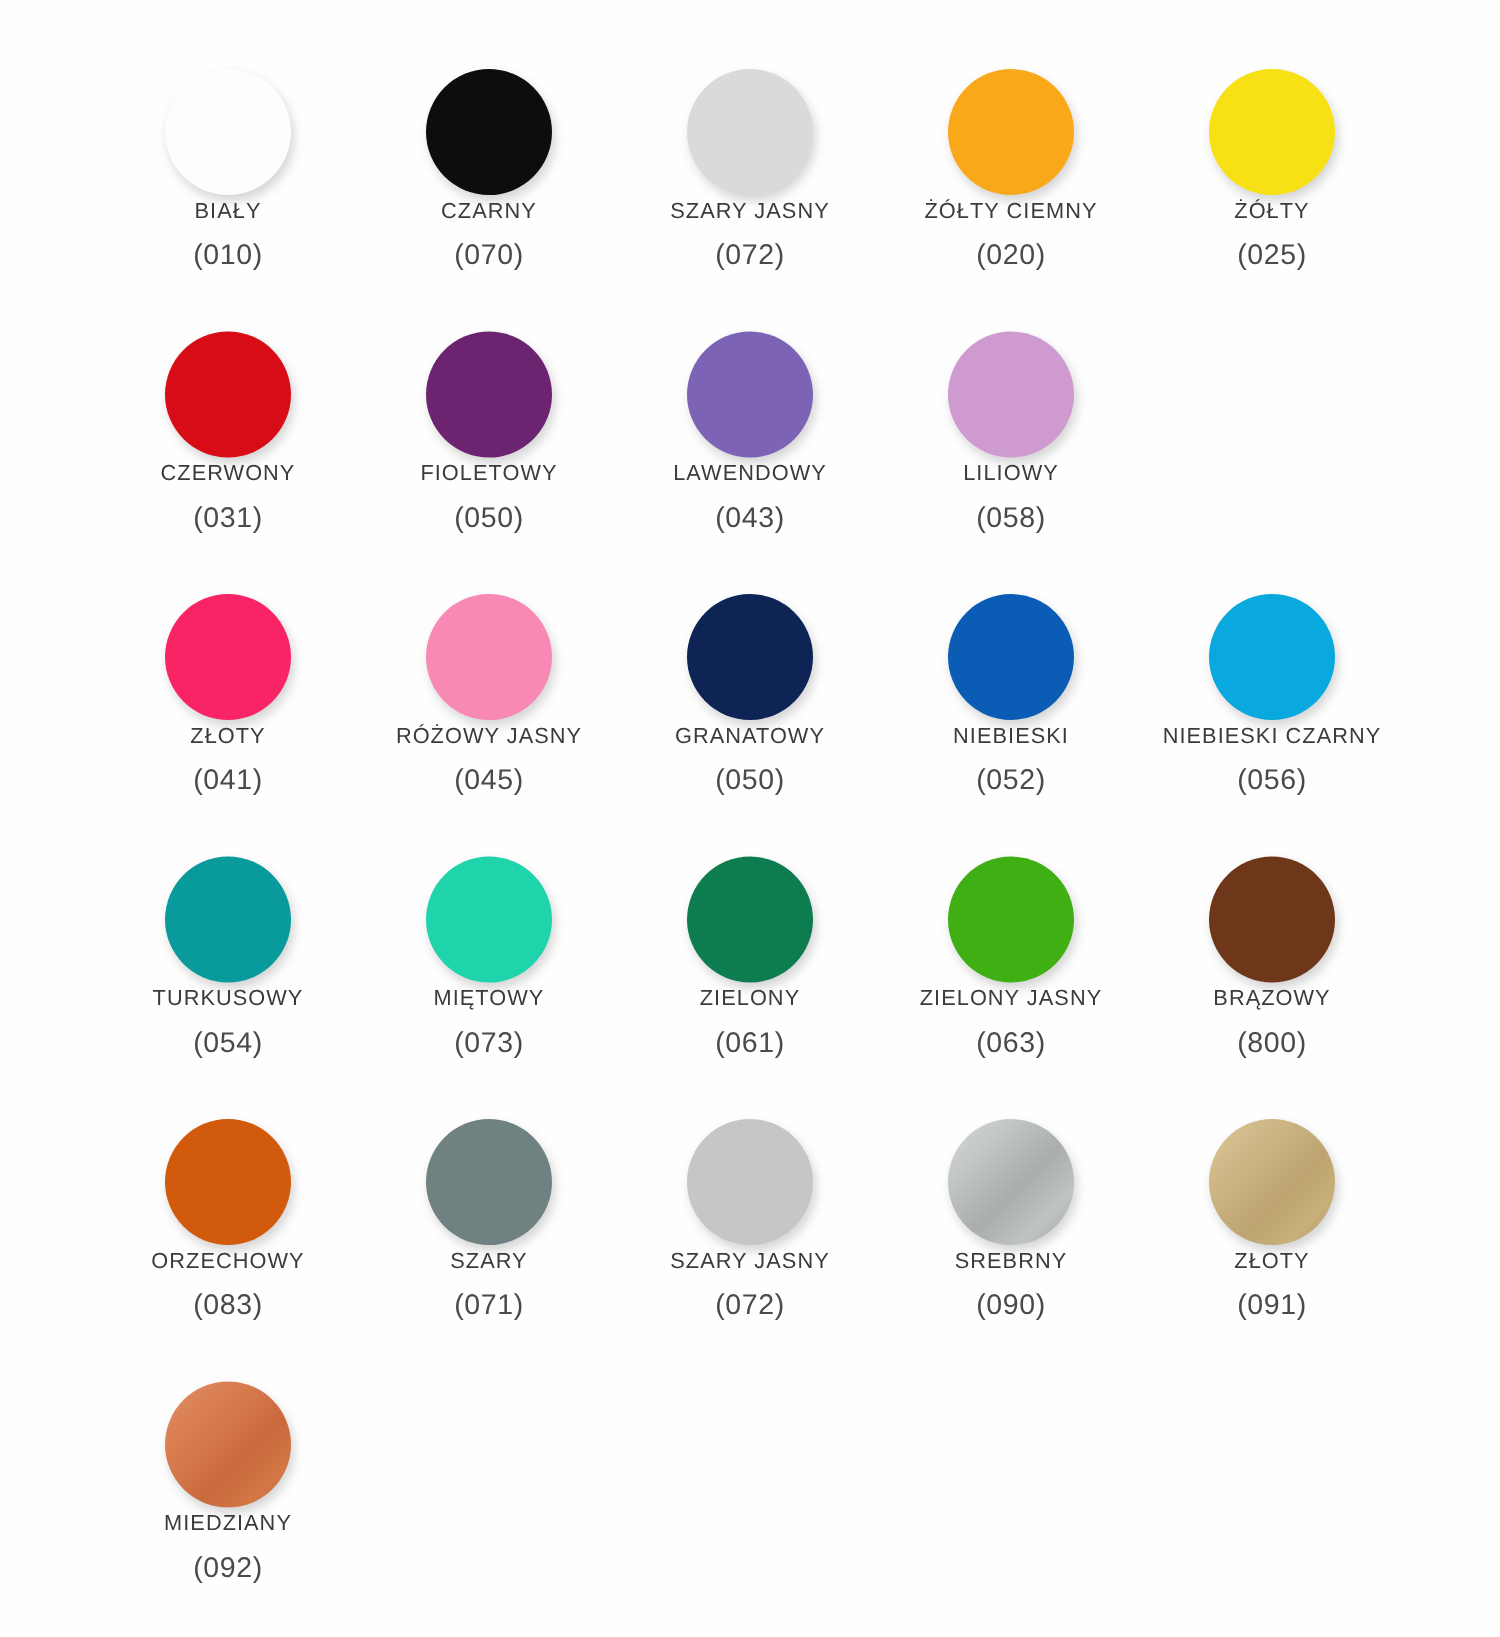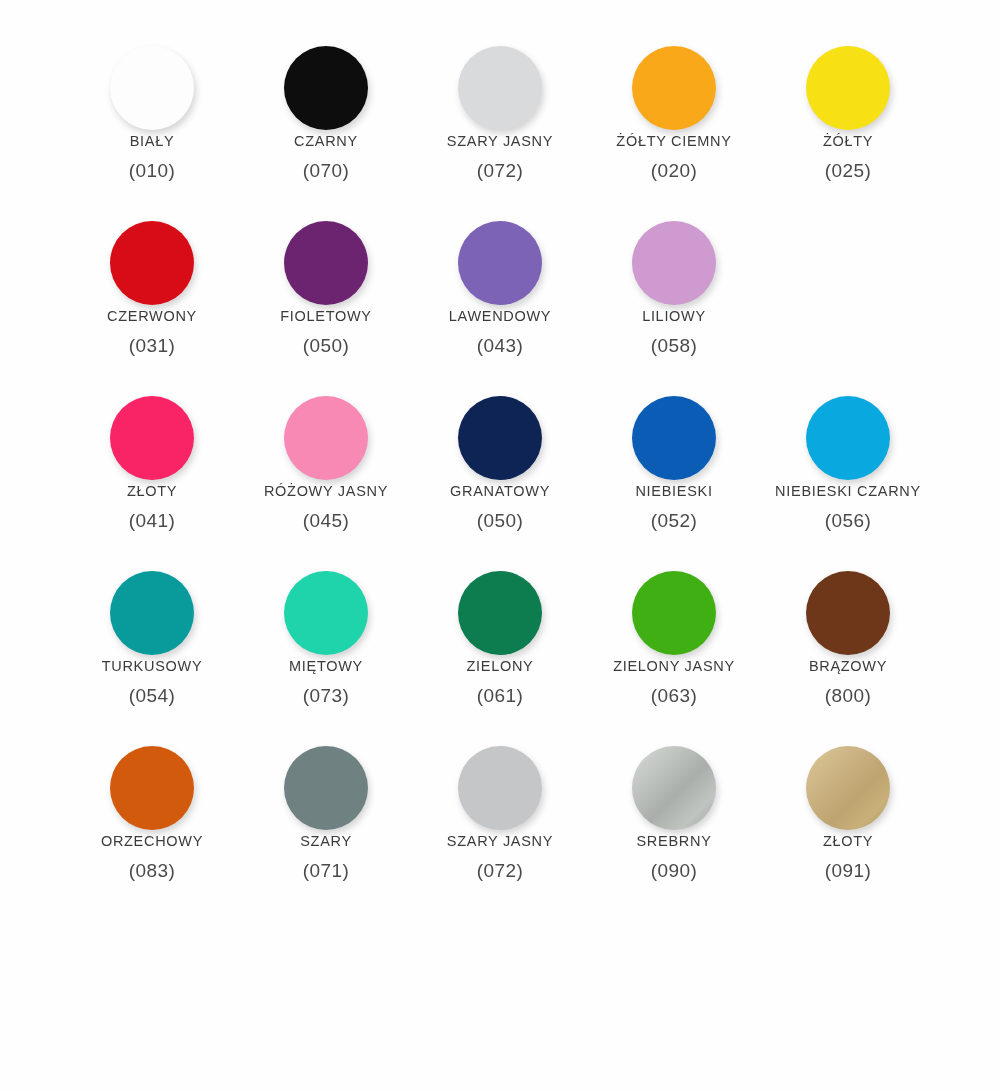--- a/index.html
+++ b/index.html
@@ -252,18 +252,25 @@
       </div>
       <div class="swatch">
         <div class="disc-wrap">
           <div class="disc" style="background:#c2a877;background-image:linear-gradient(135deg, #dcc999 0%, #cdb585 30%, #bda470 60%, #c8b079 80%, #ad9763 100%),repeating-linear-gradient(118deg, rgba(255,255,255,0.26) 0px, rgba(255,255,255,0.26) 1px, rgba(0,0,0,0.09) 1px, rgba(0,0,0,0.09) 2px);background-blend-mode:normal, overlay;"></div>
         </div>
         <div class="swatch-name">ZŁOTY</div>
         <div class="swatch-code">(091)</div>
       </div>
     </div>
     <div class="swatch-row">
+      <div class="swatch">
+        <div class="disc-wrap">
+          <div class="disc" style="background:#d3764b;background-image:linear-gradient(135deg, #e08e63 0%, #d87c4f 32%, #c96a3c 62%, #d27745 82%, #bb5f34 100%),repeating-linear-gradient(120deg, rgba(255,255,255,0.24) 0px, rgba(255,255,255,0.24) 1px, rgba(0,0,0,0.10) 1px, rgba(0,0,0,0.10) 2px);background-blend-mode:normal, overlay;"></div>
+        </div>
+        <div class="swatch-name">MIEDZIANY</div>
+        <div class="swatch-code">(092)</div>
+      </div>
       <div class="empty-cell"></div>
       <div class="empty-cell"></div>
       <div class="empty-cell"></div>
       <div class="empty-cell"></div>
     </div>
   </div>
 
 </body></html>

